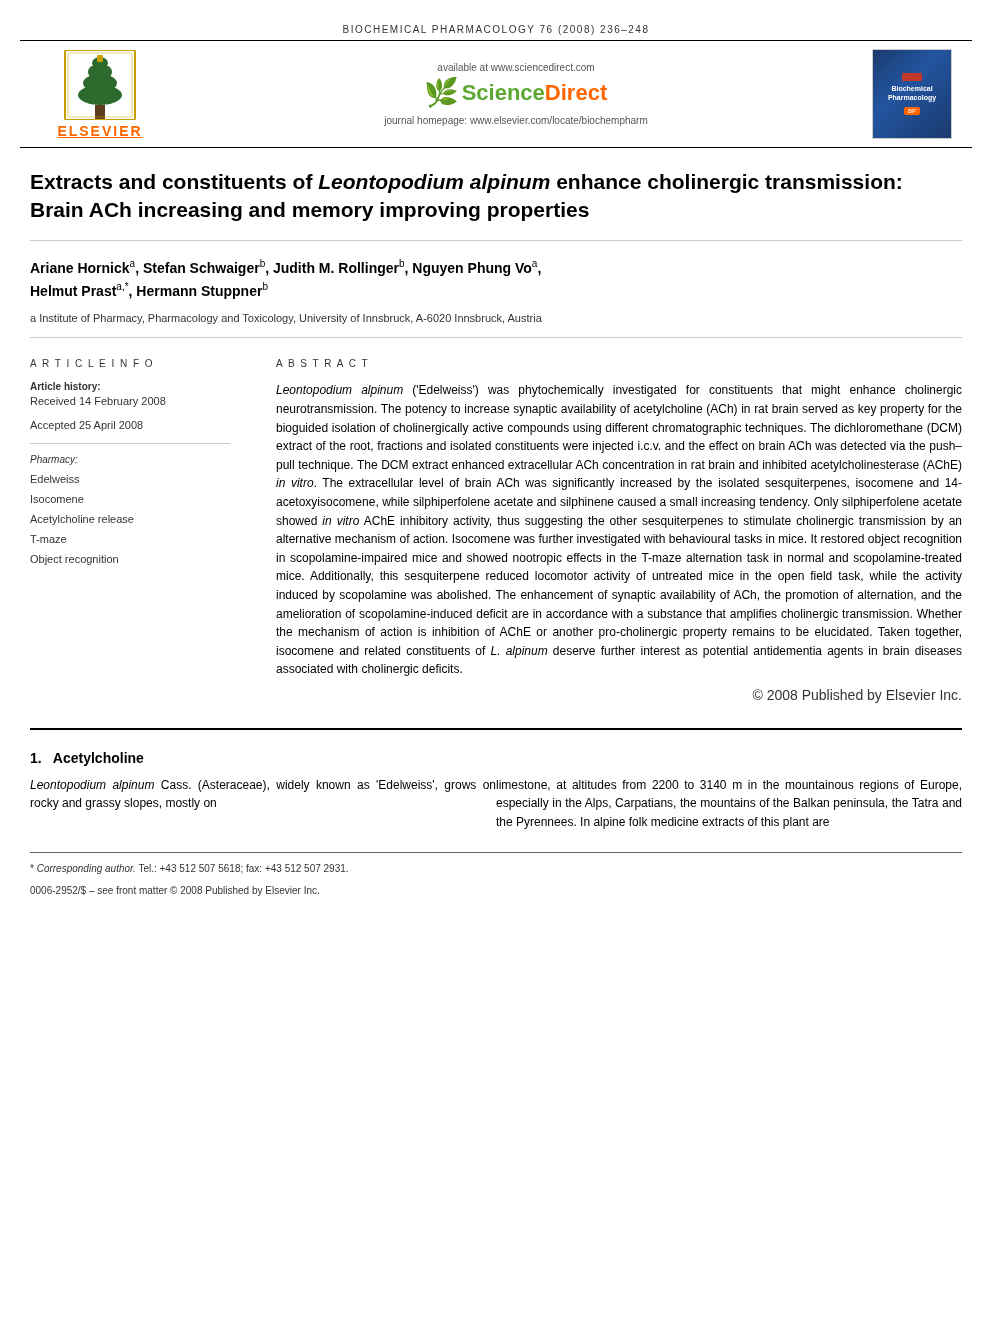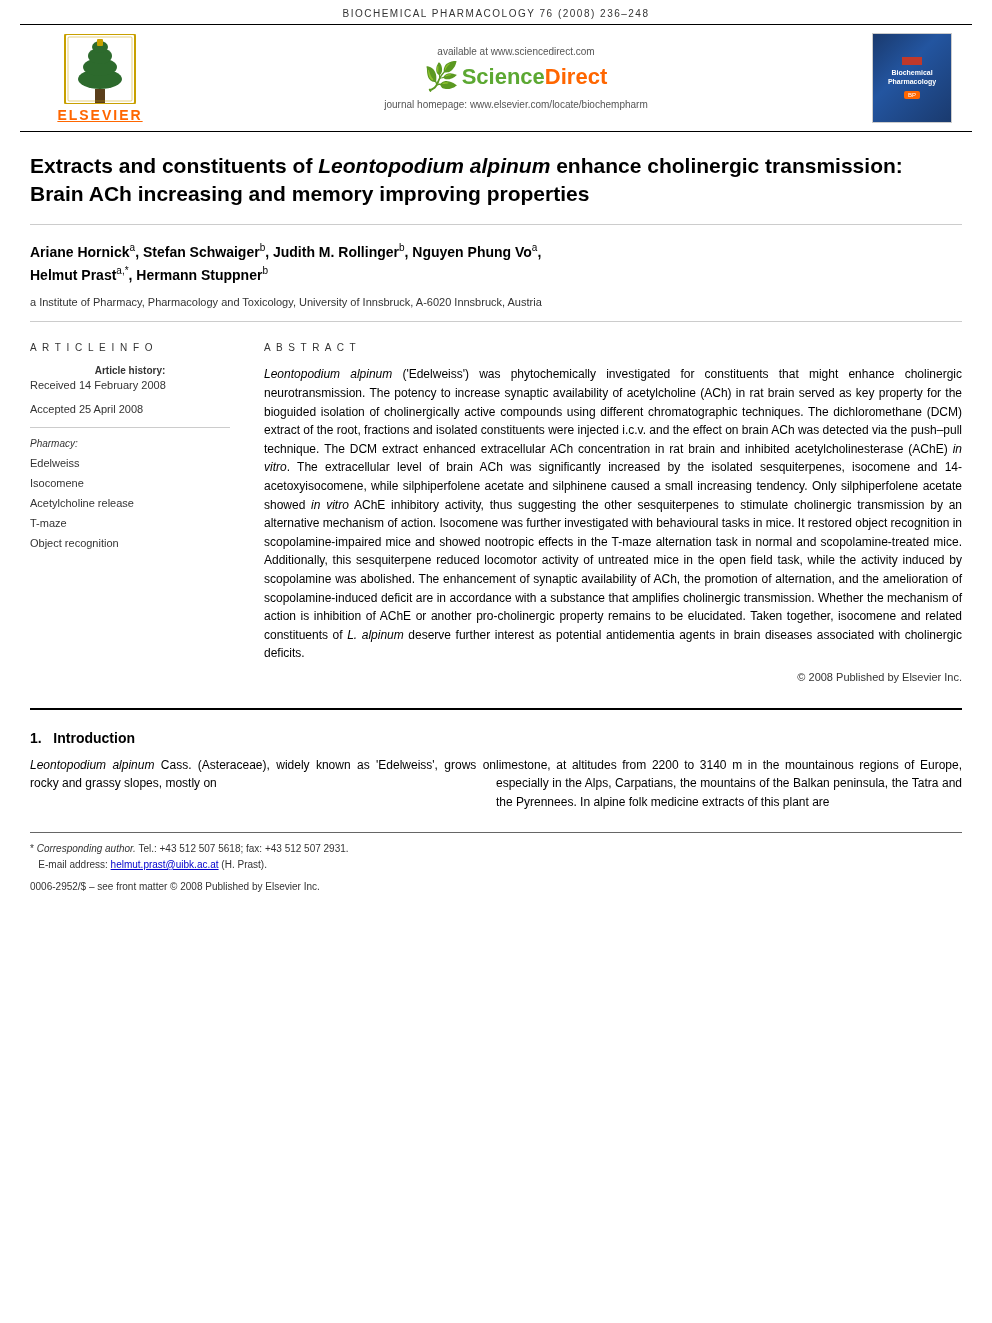--- a/index.html
+++ b/index.html
@@ -18,21 +18,21 @@
       background: #fff;
       padding: 0;
     }
 
     
     .journal-bar {
       text-align: center;
       font-size: 10px;
       letter-spacing: 1.5px;
       color: #333;
-      padding: 8px 0 5px 0;
+      padding: 24px 0 5px 0;
       font-family: Arial, sans-serif;
       text-transform: uppercase;
     }
 
     
     .header-area {
       display: flex;
       align-items: center;
       justify-content: space-between;
       border-top: 1px solid #000;
@@ -182,21 +182,21 @@
       font-size: 11px;
       color: #333;
       margin-top: 8px;
       line-height: 1.6;
       font-family: Arial, sans-serif;
     }
 
     
     .two-col-section {
       display: flex;
-      gap: 34px;
+      gap: 46px;
       padding: 20px 0;
       border-top: 1px solid #ccc;
     }
 
     .left-col {
       width: 200px;
       min-width: 200px;
     }
 
     .right-col {
@@ -212,21 +212,20 @@
       margin-bottom: 12px;
       font-weight: normal;
     }
 
     .article-info-label {
       font-size: 10px;
       font-family: Arial, sans-serif;
       font-weight: bold;
       color: #333;
       margin-bottom: 3px;
-      text-align: center;
     }
 
     .article-info-value {
       font-size: 11px;
       font-family: Arial, sans-serif;
       color: #333;
       margin-bottom: 12px;
     }
 
     .divider-thin {
@@ -258,21 +257,21 @@
       text-align: justify;
       font-family: Arial, sans-serif;
     }
 
     .abstract-text em {
       font-style: italic;
     }
 
     .copyright-line {
       text-align: right;
-      font-size: 11px;
+      font-size: 14px;
       font-family: Arial, sans-serif;
       color: #333;
       margin-top: 8px;
     }
 
     
     .intro-section {
       border-top: 2px solid #000;
       padding-top: 20px;
       margin-top: 5px;
@@ -445,21 +444,21 @@
 
       </div>
 
     </div>
 
     <div class="intro-section">
 
       <div class="section-number-heading">
         <span>1.</span>
         &nbsp;
-        <span>Introduction</span>
+        <span>Acetylcholine</span>
       </div>
 
       <div class="intro-two-col">
 
         <div class="intro-left">
           <p class="body-text">
             <em>Leontopodium alpinum</em> Cass. (Asteraceae), widely known as 'Edelweiss', grows on rocky and grassy slopes, mostly on
           </p>
         </div>
 
@@ -468,22 +467,19 @@
         </div>
 
       </div>
 
     </div>
 
     <div class="footnotes-area">
       <div class="footnote-text">
         <span>* <em>Corresponding author.</em> Tel.: +43 512 507 5618; fax: +43 512 507 2931.</span>
       </div>
-      <div class="footnote-text">
-        &nbsp;&nbsp;&nbsp;E-mail address: <a href="#">helmut.prast@uibk.ac.at</a> (H. Prast).
-      </div>
       <div class="footer-bar">
         <span class="footer-text">0006-2952/$ – see front matter © 2008 Published by Elsevier Inc.</span>
       </div>
     </div>
 
   </div>
 </div>
 
 </body></html>

